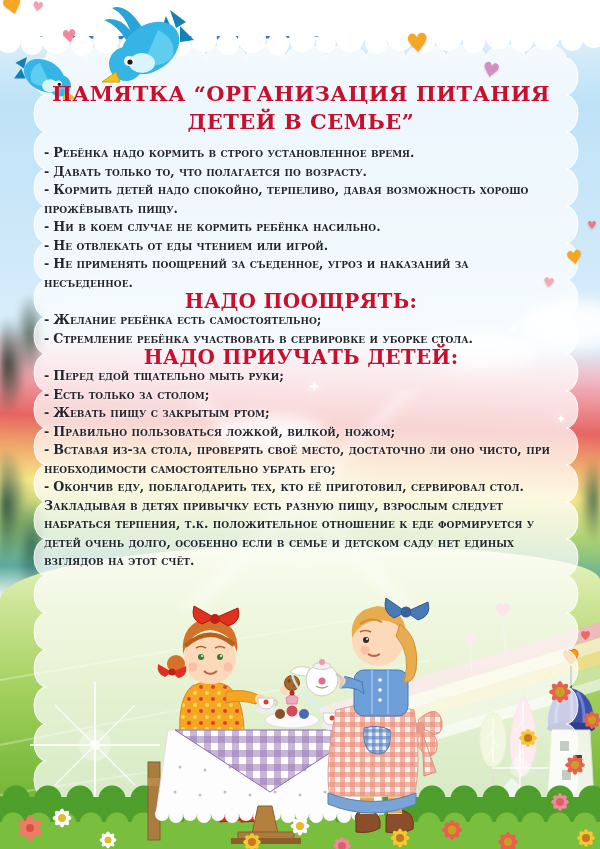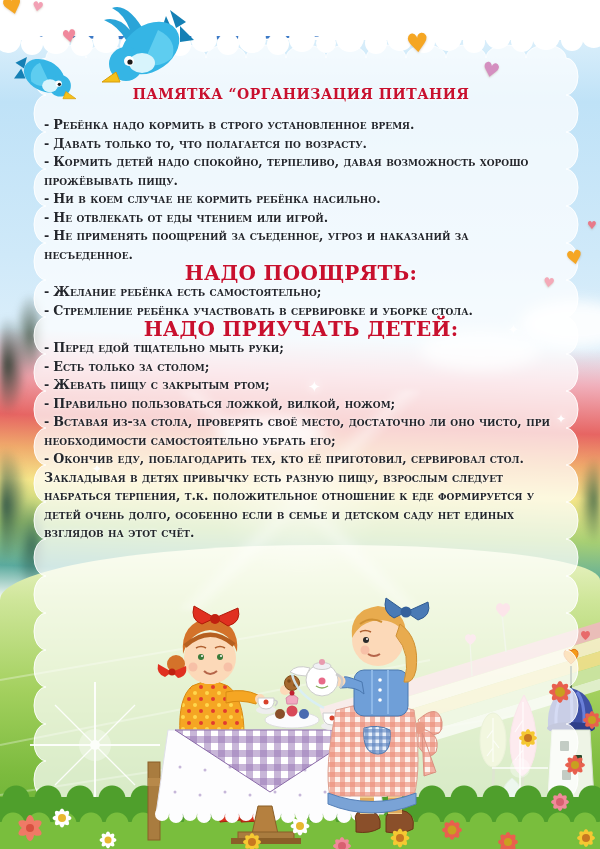--- a/index.html
+++ b/index.html
@@ -41,21 +41,21 @@
   .sparkle{position:absolute;color:#fff;font-family:"DejaVu Sans",sans-serif;
     text-shadow:0 0 8px rgba(255,255,255,.95),0 0 16px rgba(255,255,255,.7);}
   .xglow{left:180px;top:390px;width:240px;height:220px;opacity:.5;pointer-events:none;
     background:
       radial-gradient(closest-side,rgba(255,255,255,.85),rgba(255,255,255,0) 70%),
       linear-gradient(45deg,rgba(255,255,255,0) 46%,rgba(255,255,255,.7) 50%,rgba(255,255,255,0) 54%),
       linear-gradient(-45deg,rgba(255,255,255,0) 46%,rgba(255,255,255,.7) 50%,rgba(255,255,255,0) 54%);
     filter:blur(2px);}
   
   .content{left:44px;top:80px;width:514px;z-index:9;}
-  .title{color:#c8102e;font-weight:bold;font-size:14px;line-height:28px;text-align:center;
+  .title{color:#c8102e;font-weight:bold;font-size:21px;line-height:28px;text-align:center;
     letter-spacing:.5px;text-shadow:0 1px 2px rgba(255,255,255,.7);}
   .bodytxt{margin-top:8px;font-weight:bold;font-variant:small-caps;color:#23262c;
     font-size:12.7px;line-height:18.5px;text-shadow:0 0 3px rgba(255,255,255,.85);}
   .li .b{margin-right:4px;}
   .sec-header{color:#c8102e;text-align:center;font-variant:normal;font-size:20px;line-height:19px;
     letter-spacing:.3px;}
   .closing{}
 </style>
 </head>
 <body>
@@ -248,20 +248,21 @@
   <span class="heart" style="left:543px;top:276px;font-size:13px;color:#f4a9b8;transform:rotate(8deg);z-index:9;">♥</span>
   <span class="heart" style="left:587px;top:220px;font-size:11px;color:#e87a8a;z-index:9;">♥</span>
   <span class="sparkle" style="left:308px;top:378px;font-size:15px;z-index:5;">✦</span>
   <span class="sparkle" style="left:508px;top:322px;font-size:13px;z-index:5;">✦</span>
   <span class="sparkle" style="left:556px;top:412px;font-size:12px;z-index:5;">✦</span>
   <span class="sparkle" style="left:92px;top:462px;font-size:12px;z-index:5;">✦</span>
 
   <div class="abs content">
     <div class="title">
       <div>ПАМЯТКА “ОРГАНИЗАЦИЯ ПИТАНИЯ</div>
+      <div>ДЕТЕЙ В СЕМЬЕ”</div>
     </div>
     <div class="bodytxt">
       <div class="li"><span class="b">-</span><span>Ребёнка надо кормить в строго установленное время.</span></div>
       <div class="li"><span class="b">-</span><span>Давать только то, что полагается по возрасту.</span></div>
       <div class="li"><span class="b">-</span><span>Кормить детей надо спокойно, терпеливо, давая возможность хорошо прожёвывать пищу.</span></div>
       <div class="li"><span class="b">-</span><span>Ни в коем случае не кормить ребёнка насильно.</span></div>
       <div class="li"><span class="b">-</span><span>Не отвлекать от еды чтением или игрой.</span></div>
       <div class="li"><span class="b">-</span><span>Не применять поощрений за съеденное, угроз и наказаний за несъеденное.</span></div>
       <div class="sec-header">НАДО ПООЩРЯТЬ:</div>
       <div class="li"><span class="b">-</span><span>Желание ребёнка есть самостоятельно;</span></div>

